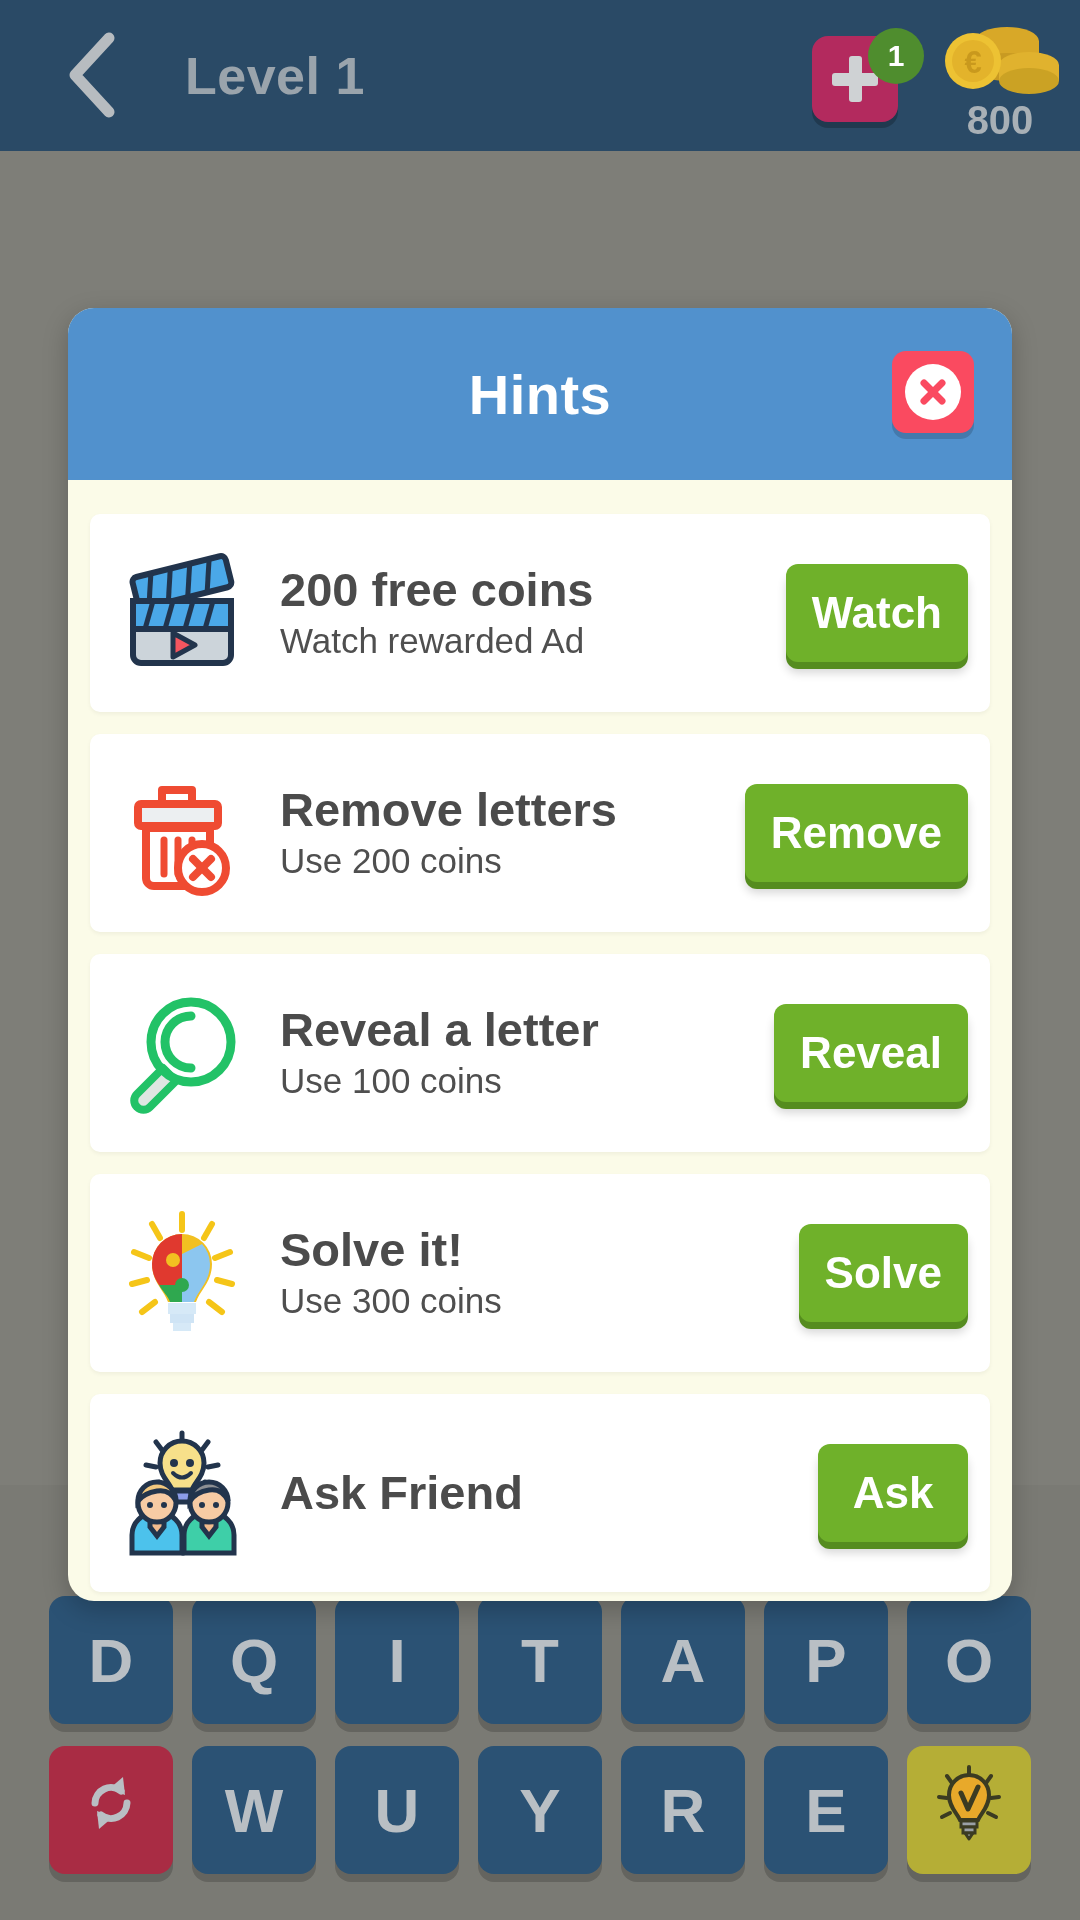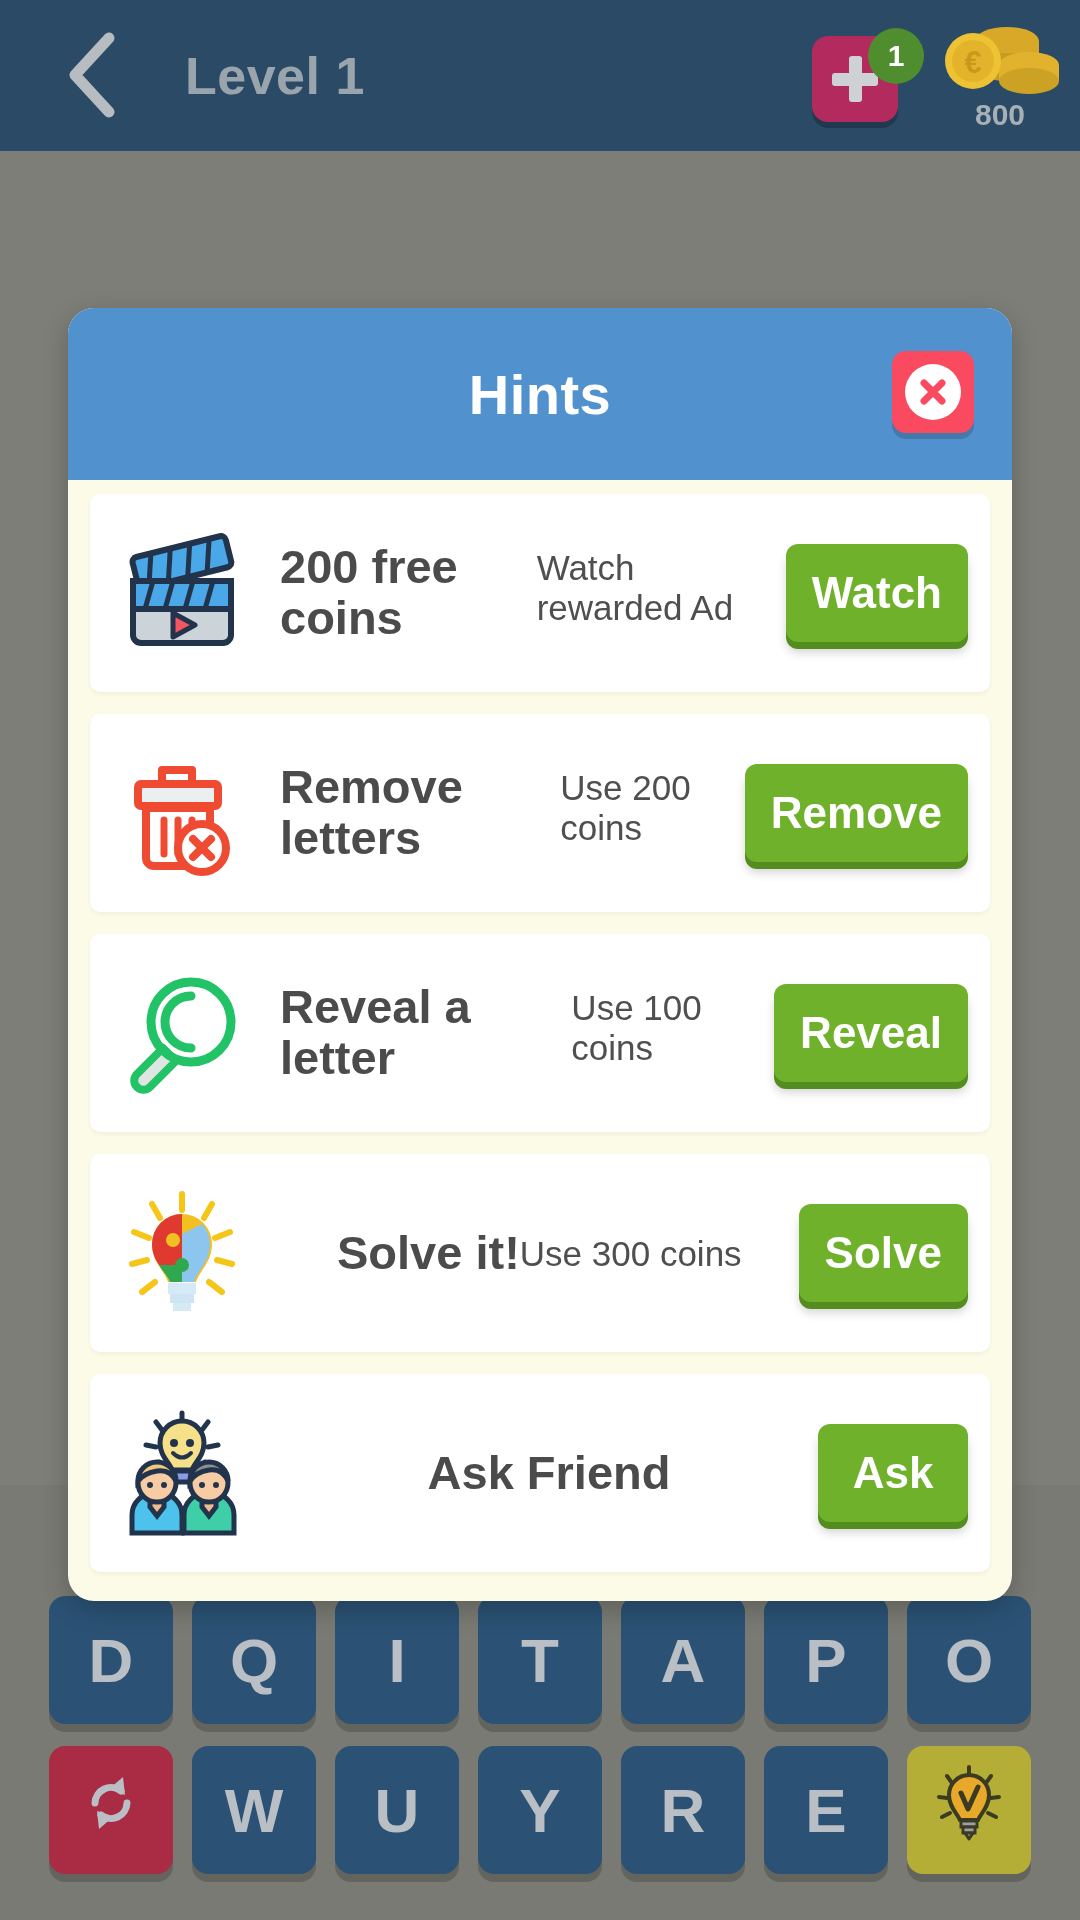--- a/index.html
+++ b/index.html
@@ -43,28 +43,28 @@
   #plus-btn .pl-h{ position:absolute; width:46px; height:13px; background:#cfd2d4; border-radius:3px; }
   #plus-btn .pl-v{ position:absolute; width:13px; height:46px; background:#cfd2d4; border-radius:3px; }
   #plus-badge{
     position:absolute; left:56px; top:0; width:56px; height:56px; border-radius:50%;
     background:#4f8d2e; color:#fff; font-size:30px; font-weight:bold;
     display:flex; align-items:center; justify-content:center; z-index:2;
   }
 
   #coins-wrap{ position:absolute; left:930px; top:18px; width:140px; text-align:center; cursor:pointer; }
   #coin-icon{ height:78px; display:flex; align-items:center; justify-content:center; }
-  #coin-count{ margin-top:2px; font-size:30px; font-weight:bold; color:#a8b0b6; }
+  #coin-count{ margin-top:2px; font-size:40px; font-weight:bold; color:#a8b0b6; }
 
   
   #hints-modal{
     position:absolute; left:68px; top:308px; width:944px; height:1293px;
     background:#fbfbe8; border-radius:26px; z-index:20;
     box-shadow:0 8px 26px rgba(0,0,0,.22);
-    overflow:hidden; display:flex; flex-direction:column;
+    overflow:hidden; display:flex; flex-direction:column;gap:20px;
   }
   #modal-header{
     position:relative; height:172px; flex:0 0 172px;
     background:#5191cd;
     display:flex; align-items:center; justify-content:center;
   }
   #modal-title{ font-size:56px; font-weight:bold; color:#ffffff; letter-spacing:.5px; }
   #close-btn{
     position:absolute; right:38px; top:43px; width:82px; height:82px;
     background:#fa4a60; border-radius:14px; cursor:pointer;
@@ -76,21 +76,21 @@
     display:flex; align-items:center; justify-content:center;
   }
 
   #hints-list{ flex:1; padding:14px 22px 26px 22px; display:flex; flex-direction:column; gap:22px; }
   .hint-row{
     background:#fff; border-radius:10px; height:198px;
     display:flex; align-items:center; padding:0 22px 0 18px;
     box-shadow:0 2px 4px rgba(0,0,0,.05);
   }
   .hint-icon{ width:148px; height:150px; flex:0 0 148px; display:flex; align-items:center; justify-content:center; }
-  .hint-text{ flex:1; padding-left:24px; display:flex; justify-content:center; }
+  .hint-text{ flex:1; padding-left:24px; display:flex; flex-direction:column; justify-content:center; }
   .hint-title{ font-size:47px; font-weight:bold; color:#4b4b4b; line-height:1.08; }
   .hint-sub{ font-size:35px; color:#4f4f4f; margin-top:6px; }
   .hint-btn{
     flex:0 0 auto; min-width:150px; height:98px; padding:8px 26px;
     background:#6fb12a; border-radius:12px; cursor:pointer;
     display:flex; align-items:center; justify-content:center;
     color:#fff; font-size:44px; font-weight:bold;
     box-shadow:0 7px 0 #558c1f, 0 11px 10px rgba(0,0,0,.16);
   }
 

